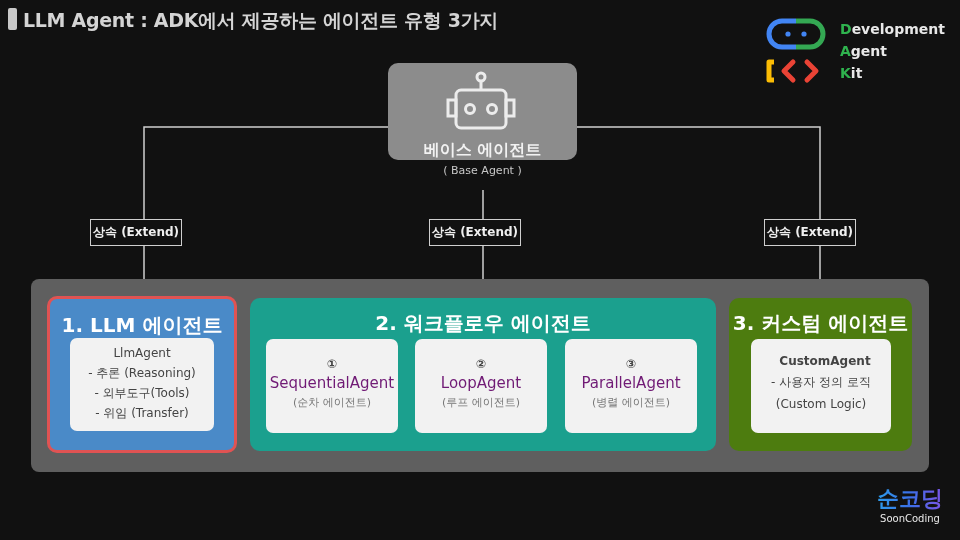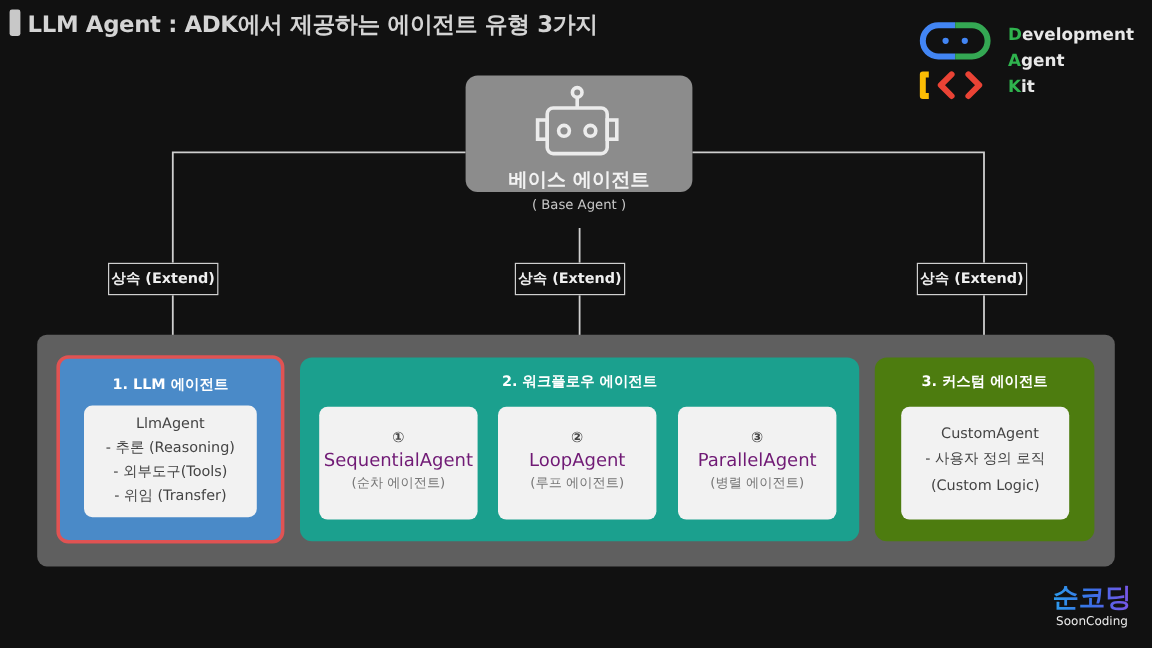--- a/index.html
+++ b/index.html
@@ -19,38 +19,38 @@
   .base .b-title { position: absolute; left: 0; right: 0; top: 77px; font-size: 16px; font-weight: bold; color: #f2f2f2; }
   .base .b-sub { position: absolute; left: 0; right: 0; top: 101px; font-size: 11px; color: #c8c8c8; }
 
   .wires { position: absolute; left: 0; top: 0; width: 960px; height: 540px; }
 
   .extend { position: absolute; top: 219px; width: 92px; height: 27px; border: 1px solid #cfcfcf; background: #111111; color: #efefef; font-size: 12px; font-weight: bold; display: flex; align-items: center; justify-content: center; }
 
   .container { position: absolute; left: 31px; top: 279px; width: 898px; height: 193px; background: #5f5f5f; border-radius: 8px; }
 
   .card { position: absolute; border-radius: 10px; }
-  .card-title { position: absolute; left: 0; right: 0; text-align: center; font-size: 12px; font-weight: bold; color: #ffffff; }
+  .card-title { position: absolute; left: 0; right: 0; text-align: center; font-size: 20px; font-weight: bold; color: #ffffff; }
   .inner { position: absolute; background: #f2f2f2; border-radius: 7px; color: #444; text-align: center; }
 
   .llm { left: 47px; top: 296px; width: 190px; height: 157px; background: #4a8ac8; border: 3px solid #e05353; }
   .llm .card-title { top: 13px; }
   .llm .inner { left: 20px; top: 39px; width: 144px; height: 93px; font-size: 12px; line-height: 20px; padding-top: 5px; }
 
   .wf { left: 250px; top: 298px; width: 466px; height: 153px; background: #1ba08e; padding-left: 31px; }
   .wf .card-title { top: 12px; }
   .wf .inner { top: 41px; width: 132px; height: 94px; padding-top: 16px; }
   .wf .num { font-size: 12px; font-weight: bold; color: #444; line-height: 18px; }
   .wf .name { font-size: 15px; font-weight: normal; color: #701a75; line-height: 20px; }
   .wf .sub { font-size: 11px; color: #777; line-height: 20px; }
 
   .custom { left: 729px; top: 298px; width: 183px; height: 153px; background: #4d7c0f; }
   .custom .card-title { top: 12px; }
   .custom .inner { left: 22px; top: 41px; width: 140px; height: 94px; padding-top: 12px; }
-  .custom .name { font-size: 12px; font-weight: normal; color: #444; line-height: 20px; padding-left: 8px; }
+  .custom .name { font-size: 12px; font-weight: bold; color: #444; line-height: 20px; padding-left: 8px; }
   .custom .line { font-size: 12px; color: #444; line-height: 22px; }
 
   .brand { position: absolute; left: 870px; top: 486px; width: 80px; text-align: center; }
   .brand-ko { font-size: 22px; font-weight: bold; background: linear-gradient(90deg, #2aa6ee, #3b6fe6 50%, #8a4fe6); -webkit-background-clip: text; background-clip: text; color: transparent; line-height: 26px; }
   .brand-en { font-size: 10px; color: #eaeaea; line-height: 14px; }
 </style>
 </head>
 <body>
 
 <div class="title">

